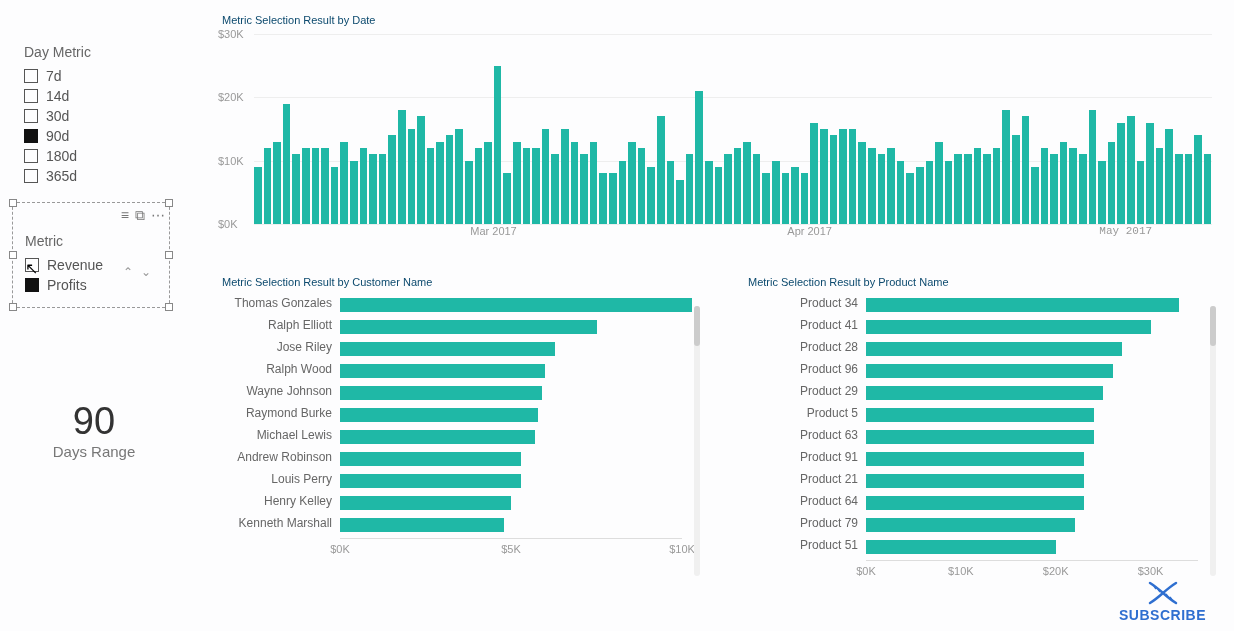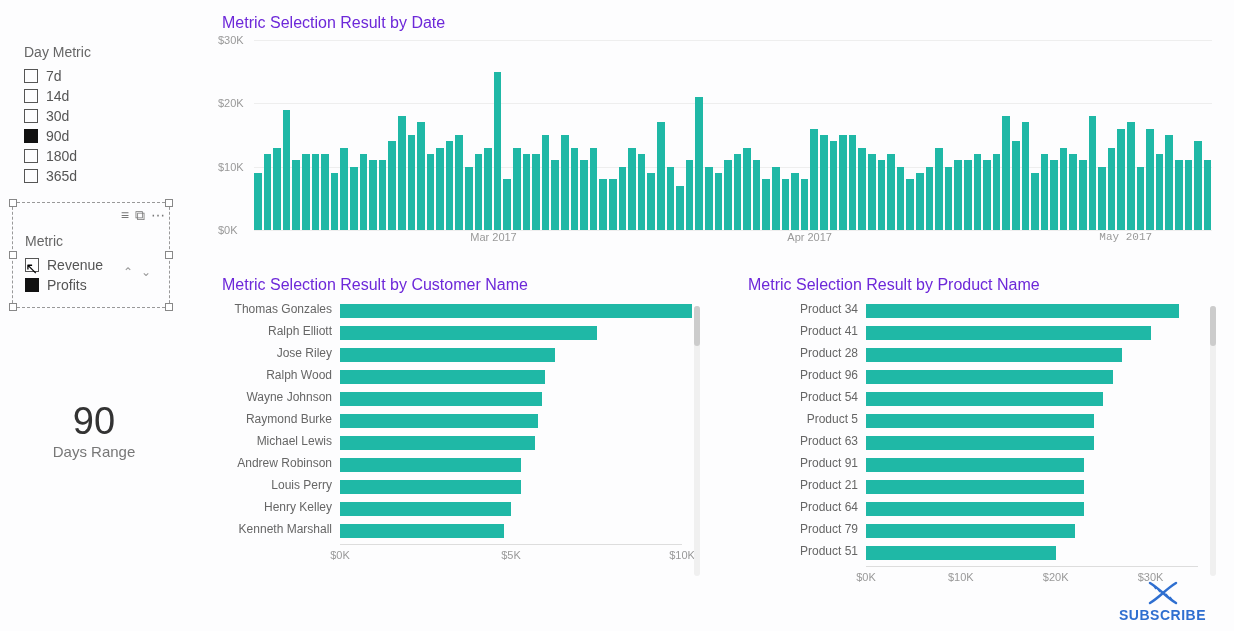--- a/index.html
+++ b/index.html
@@ -23,21 +23,21 @@
   .metric-hdr-icons span{font-size:12px;}
   .cursor-icon{position:absolute;left:12px;top:56px;font-size:16px;color:#000;pointer-events:none;}
 
   
   .kpi{position:absolute;left:24px;top:400px;width:140px;text-align:center;}
   .kpi .big{font-size:38px;color:#333;font-weight:400;}
   .kpi .sub{font-size:15px;color:#777;}
 
   
   .visual{position:absolute;}
-  .visual .title{color:#6d28d9;font-size:16px;margin-bottom:8px;}
+  .visual .title{color:#0c4a6e;font-size:11px;margin-bottom:8px;}
   .visual.date{left:222px;top:14px;width:990px;height:240px;}
   .visual.cust{left:222px;top:276px;width:480px;height:330px;}
   .visual.prod{left:748px;top:276px;width:470px;height:330px;}
 
   
   .col-plot{position:relative;height:190px;margin-left:32px;border-bottom:1px solid #ddd;}
   .col-grid{position:absolute;left:0;right:0;border-top:1px solid #eee;}
   .col-ylab{position:absolute;left:-36px;font-size:11px;color:#999;transform:translateY(-50%);}
   .cols{position:absolute;left:0;right:0;bottom:0;top:0;display:flex;align-items:flex-end;gap:2px;}
   .cols .bar{flex:1;background:#1fb8a6;}
@@ -322,21 +322,21 @@
         </div>
         <div class="hbar-row">
           <div class="lbl">Product 28</div>
           <div class="fill" style="width: 77.1429%;"></div>
         </div>
         <div class="hbar-row">
           <div class="lbl">Product 96</div>
           <div class="fill" style="width: 74.2857%;"></div>
         </div>
         <div class="hbar-row">
-          <div class="lbl">Product 54</div>
+          <div class="lbl">Product 29</div>
           <div class="fill" style="width: 71.4286%;"></div>
         </div>
         <div class="hbar-row">
           <div class="lbl">Product 5</div>
           <div class="fill" style="width: 68.5714%;"></div>
         </div>
         <div class="hbar-row">
           <div class="lbl">Product 63</div>
           <div class="fill" style="width: 68.5714%;"></div>
         </div>

